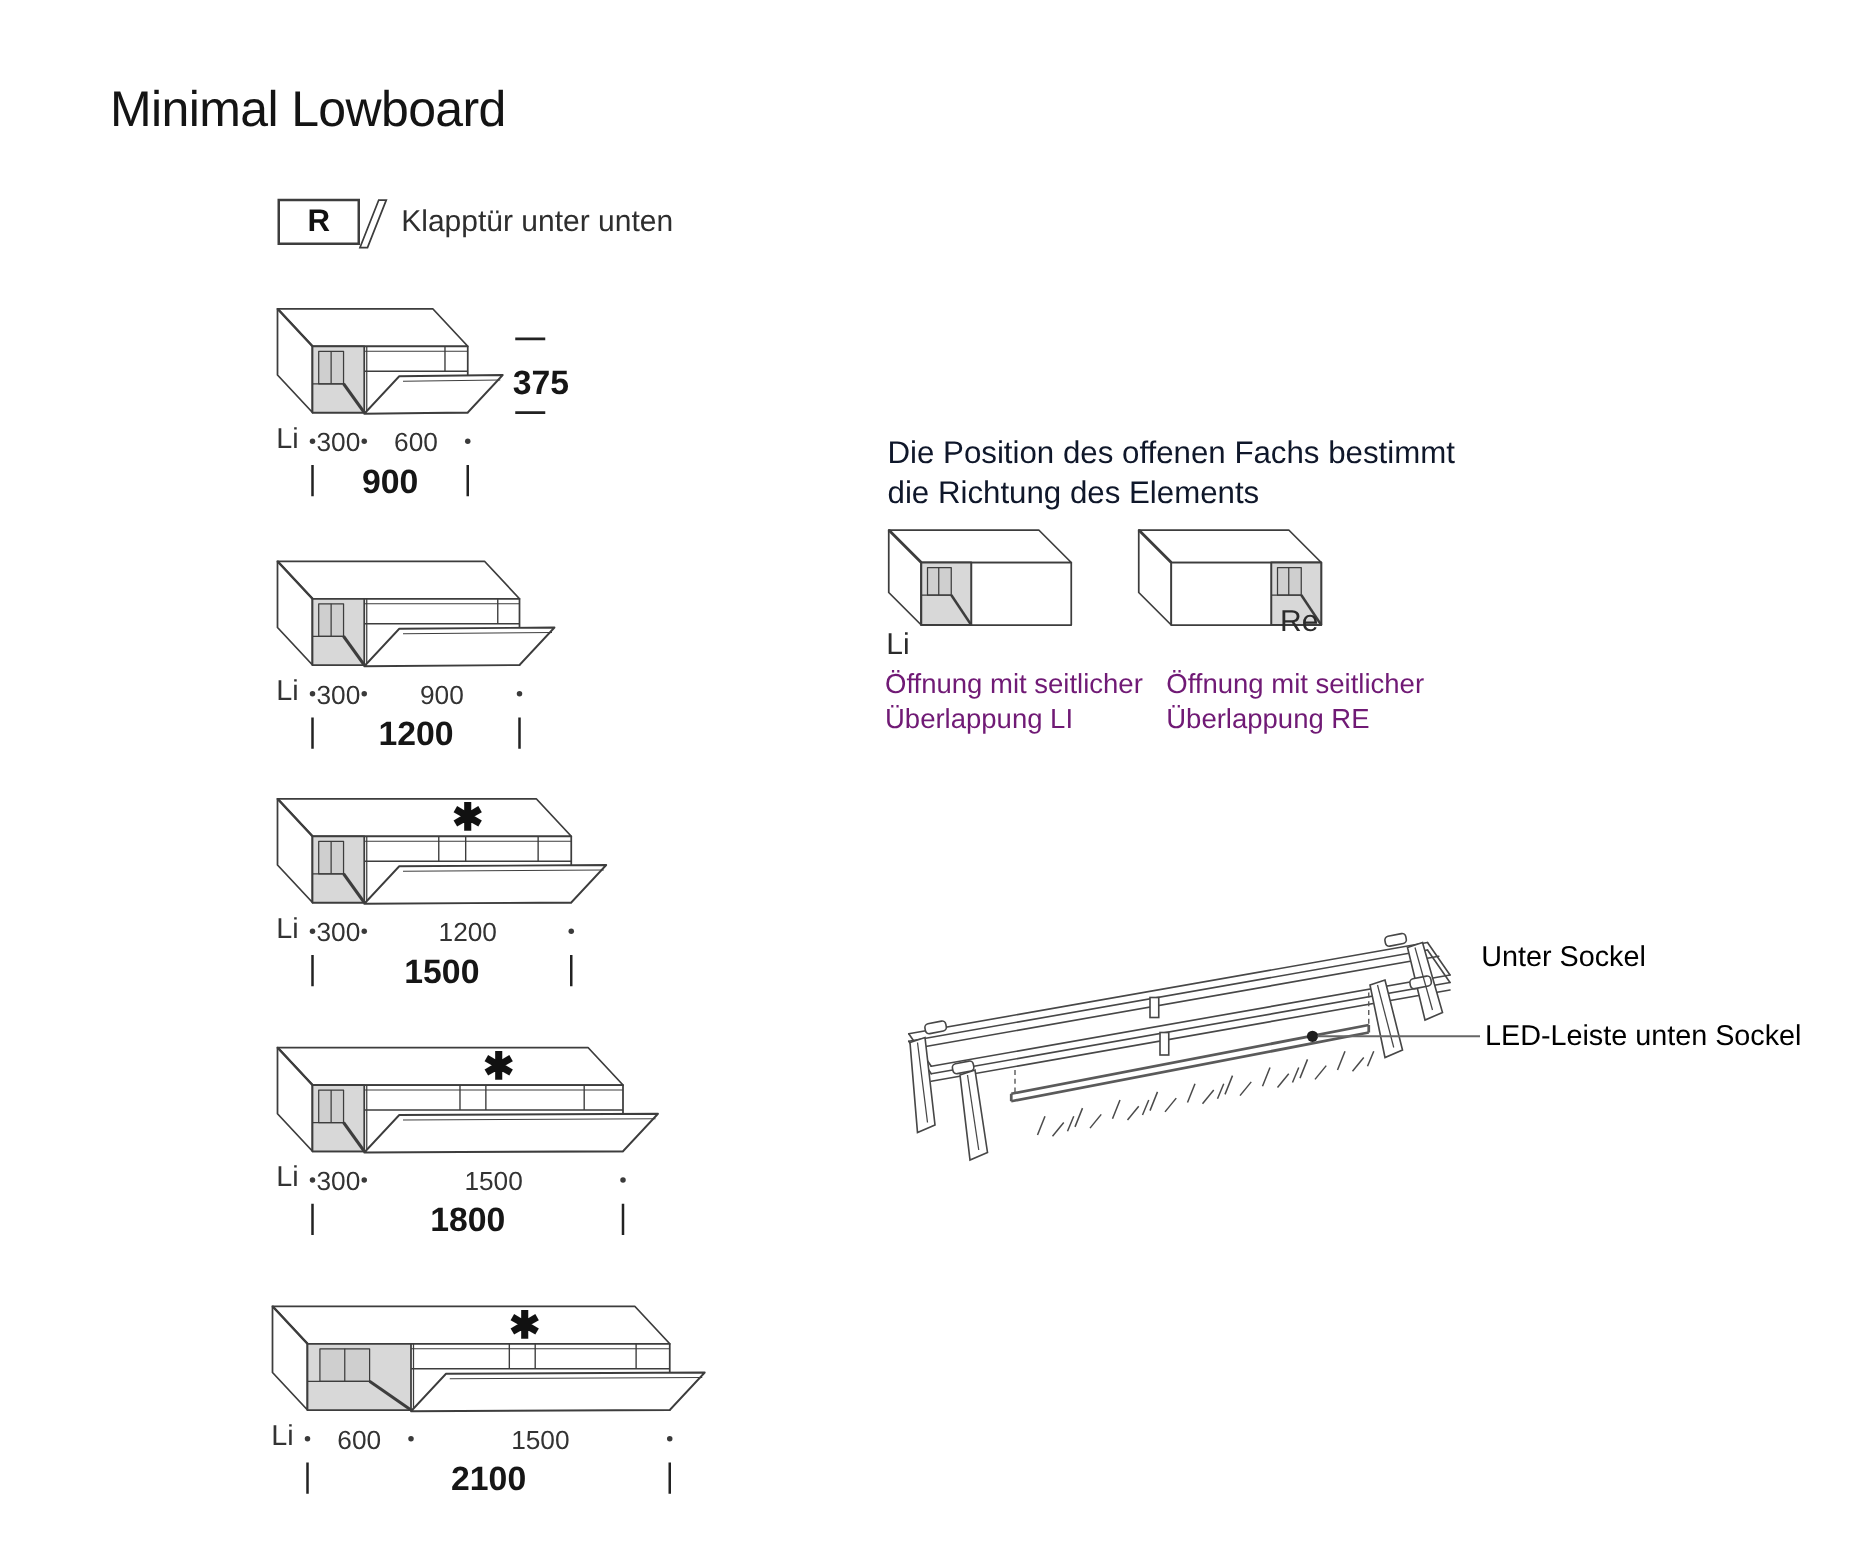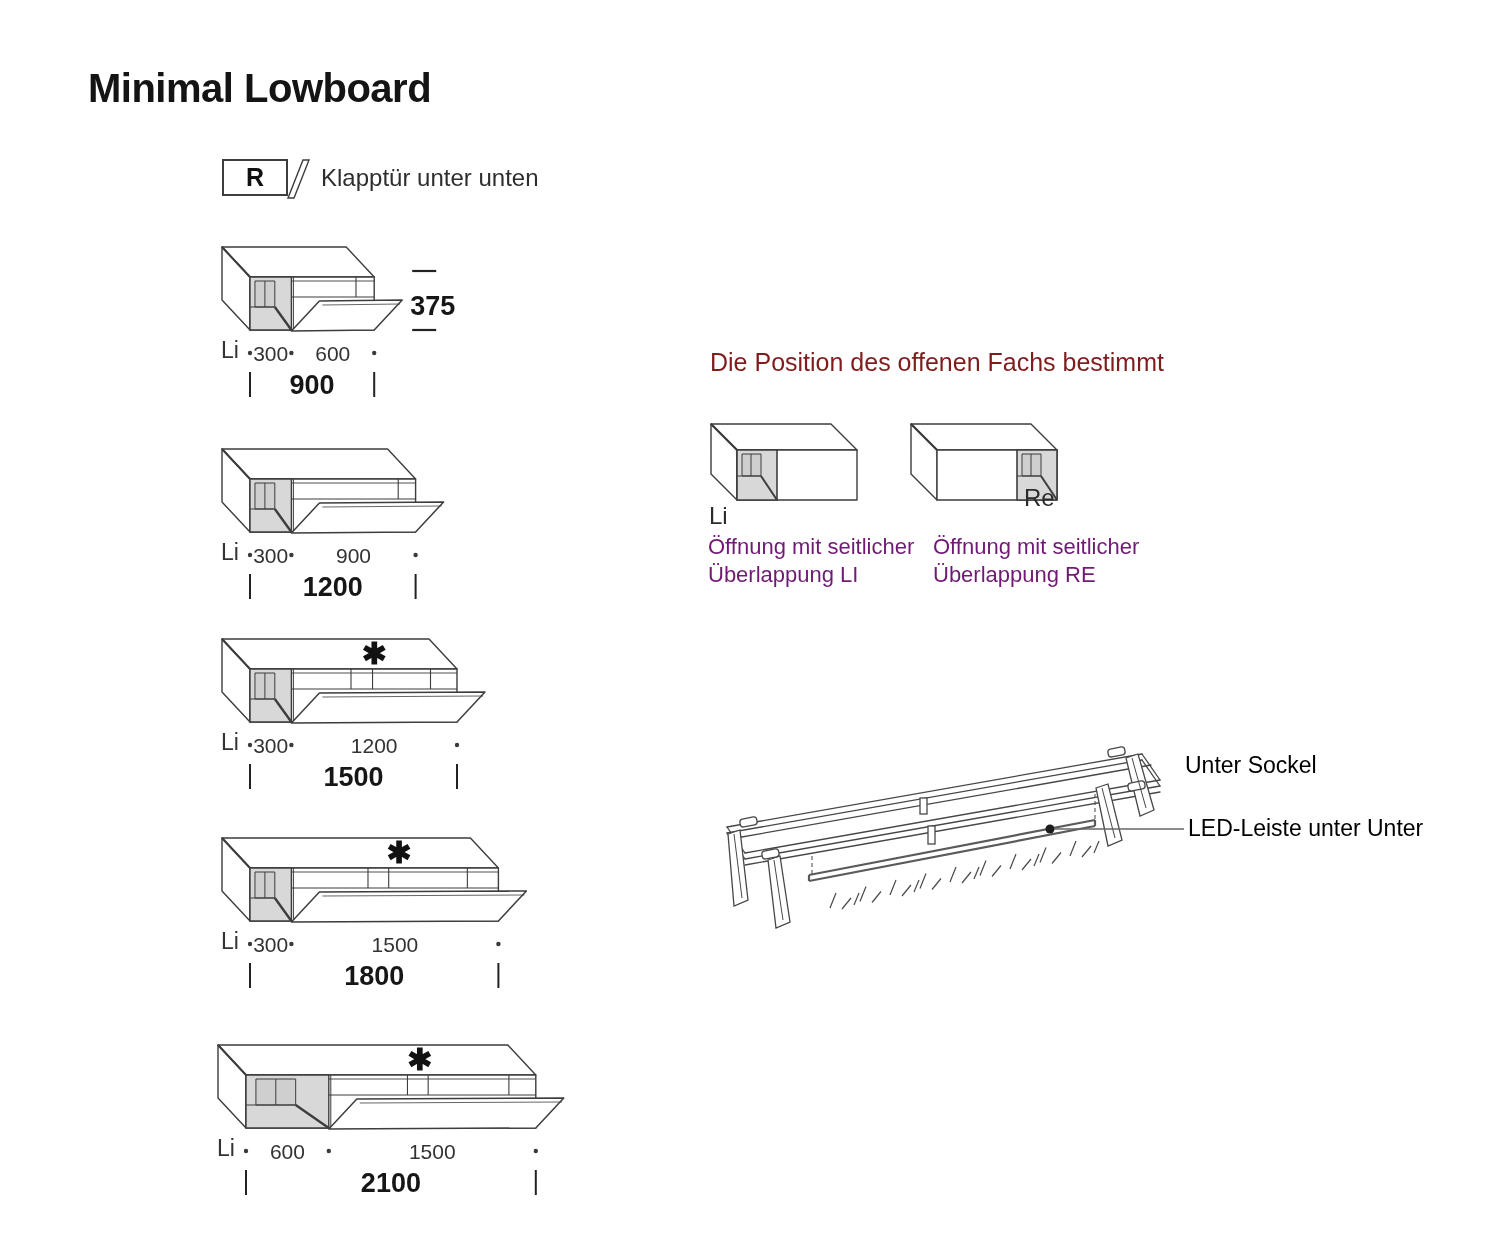--- a/index.html
+++ b/index.html
@@ -1,24 +1,24 @@
 <!DOCTYPE html>
 <html><head>
 <meta charset="utf-8">
 <style>
   html,body{margin:0;padding:0}
   body{width:1500px;height:1250px;position:relative;background:#ffffff;
        font-family:"Liberation Sans",sans-serif;color:#2e2e2e;overflow:hidden}
   .abs{position:absolute}
-  #page-title{left:88px;top:66px;font-size:40px;font-weight:700;color:#141414;margin:0;letter-spacing:-.5px}
+  #page-title{left:88px;top:66px;font-size:40px;font-weight:400;color:#141414;margin:0;letter-spacing:-.5px}
   .legend-box{left:222px;top:159px;width:62px;height:33px;border:2px solid #3d3d3d;
               display:flex;align-items:center;justify-content:center;
               font-weight:bold;font-size:25px;color:#111;background:#fff}
   .legend-label{left:321px;top:164px;font-size:24px;color:#2e2e2e}
-  .note-heading{left:710px;top:346px;font-size:25px;line-height:32px;color:#7f1d1d}
+  .note-heading{left:710px;top:346px;font-size:25px;line-height:32px;color:#0f172a}
   .orient-caption{font-size:22px;line-height:28px;color:#701a75}
   .cap-li{left:708px;top:533px}
   .cap-re{left:933px;top:533px}
   .orient-marker{font-size:24px;color:#2b2b2b}
   .sockel-label{font-size:23px;color:#000000}
   #lbl-unter-sockel{left:1185px;top:752px}
   #lbl-led{left:1188px;top:815px}
   svg text{font-family:"Liberation Sans",sans-serif}
 </style>
 </head>
@@ -29,20 +29,21 @@
 <div class="abs legend-box">
   <span>R</span>
 </div>
 <svg class="abs" style="left:282px;top:154px" width="34" height="48" viewBox="0 0 34 48">
   <polygon points="6,44 21,6 27,6 12,44" fill="#ffffff" stroke="#3d3d3d" stroke-width="1.4"></polygon>
 </svg>
 <div class="abs legend-label">Klapptür unter unten</div>
 
 <div class="abs note-heading">
   <div>Die Position des offenen Fachs bestimmt</div>
+  <div>die Richtung des Elements</div>
 </div>
 
 <div class="abs orient-caption cap-li">
   <div>Öffnung mit seitlicher</div>
   <div>Überlappung LI</div>
 </div>
 <div class="abs orient-caption cap-re">
   <div>Öffnung mit seitlicher</div>
   <div>Überlappung RE</div>
 </div>
@@ -110,21 +111,21 @@
       <line x1="328" y1="120.5" x2="334" y2="105.5"></line>
       <line x1="340" y1="121.5" x2="349" y2="110.5"></line>
       <line x1="358" y1="114" x2="364" y2="99"></line>
       <line x1="370" y1="115" x2="379" y2="104"></line>
       <line x1="382" y1="111" x2="387" y2="99"></line>
     </g>
   <circle cx="338" cy="87" r="4.5" fill="#1d1d1d"></circle>
   <line x1="342" y1="87" x2="472" y2="87" stroke="#666666" stroke-width="1.5"></line>
 </svg>
 <div id="lbl-unter-sockel" class="abs sockel-label">Unter Sockel</div>
-<div id="lbl-led" class="abs sockel-label">LED-Leiste unter Unter</div>
+<div id="lbl-led" class="abs sockel-label">LED-Leiste unten Sockel</div>
 
 <div class="abs" style="left: 212px; top: 241px;"><svg width="263" height="165" viewBox="0 0 263 165">
       <polygon points="10,6 134.20000000000002,6 162.20000000000002,36 38,36" fill="#ffffff" stroke="#3d3d3d" stroke-width="1.4" stroke-linejoin="round"></polygon>
       <polygon points="10,6 38,36 38,89 10,59" fill="#ffffff" stroke="#3d3d3d" stroke-width="1.4" stroke-linejoin="round"></polygon>
       <polygon points="38,36 162.20000000000002,36 162.20000000000002,89 38,89" fill="#ffffff" stroke="#3d3d3d" stroke-width="1.4" stroke-linejoin="round"></polygon>
       <line x1="10" y1="6" x2="38" y2="36" stroke="#3d3d3d" stroke-width="2"></line>
       <polygon points="38,36 79.4,36 79.4,89 38,89" fill="#d8d8d8" stroke="#3d3d3d" stroke-width="1.4" stroke-linejoin="round"></polygon>
       <polygon points="42.968,40 62.84,40 62.84,66 42.968,66" fill="#cfcfcf" stroke="#3d3d3d" stroke-width="1" stroke-linejoin="round"></polygon>
       <line x1="52.904" y1="40" x2="52.904" y2="66" stroke="#3d3d3d" stroke-width="1"></line>
       <line x1="38" y1="66" x2="62.84" y2="66" stroke="#3d3d3d" stroke-width="1"></line>

